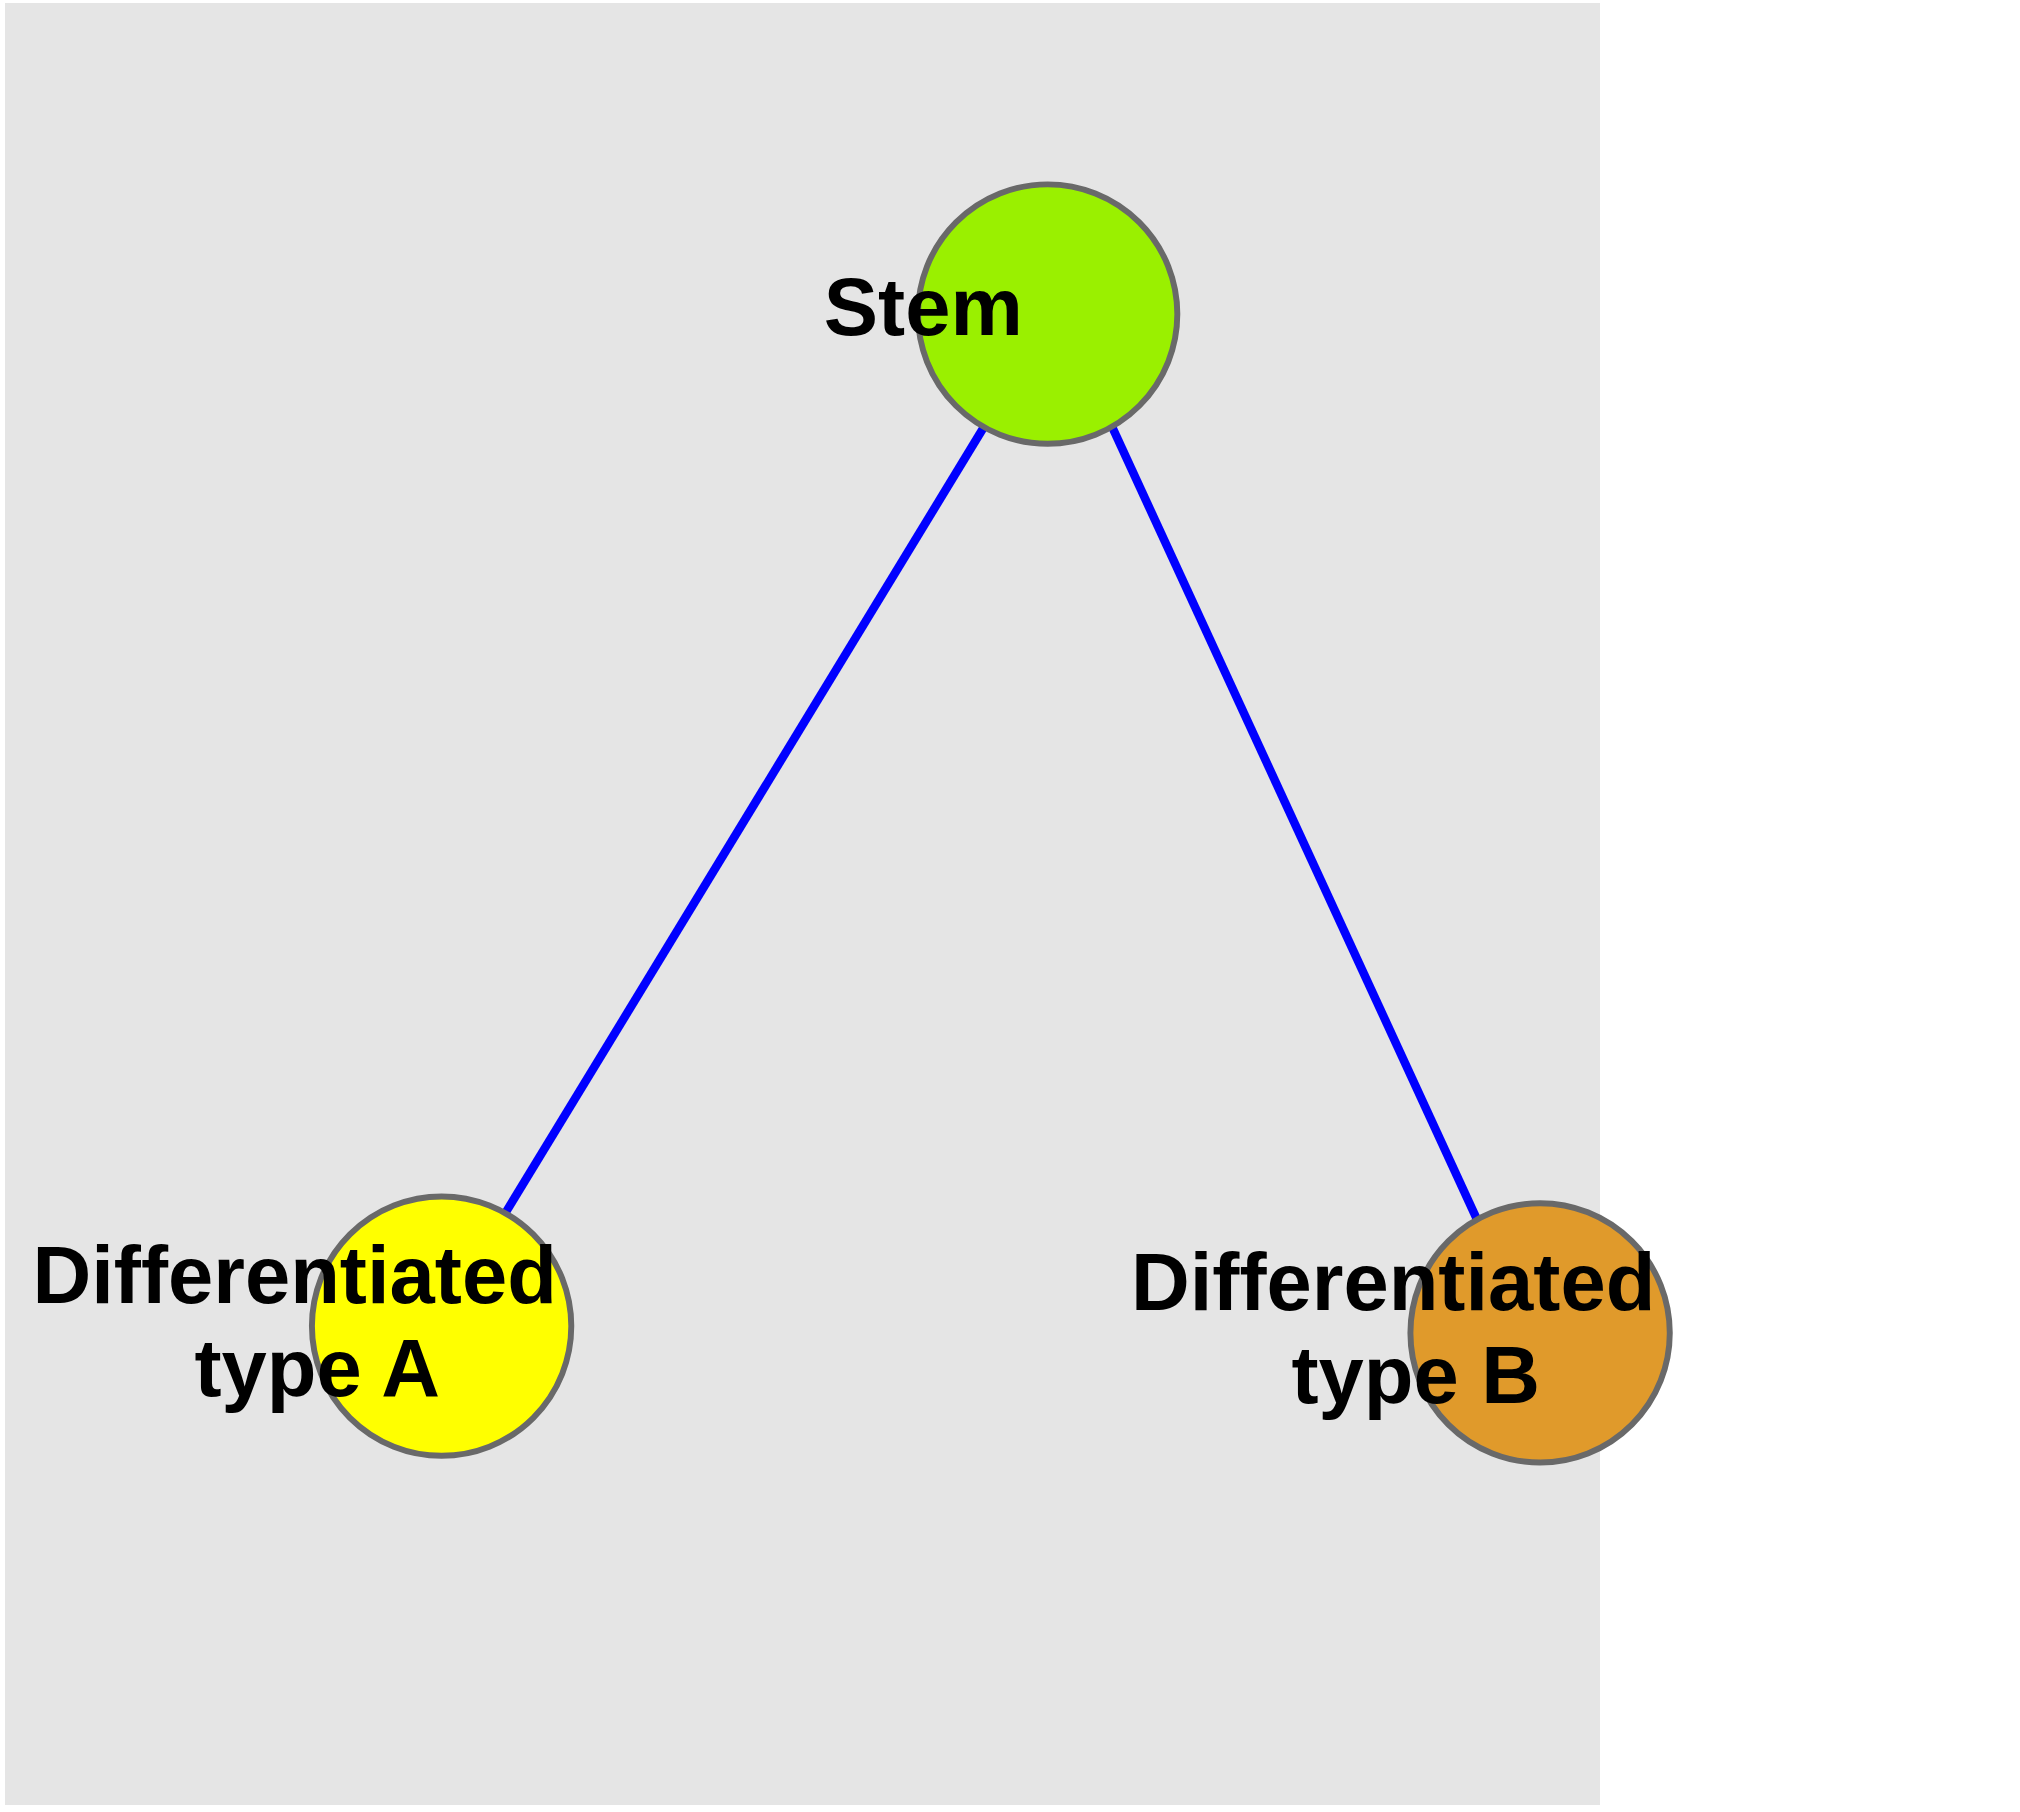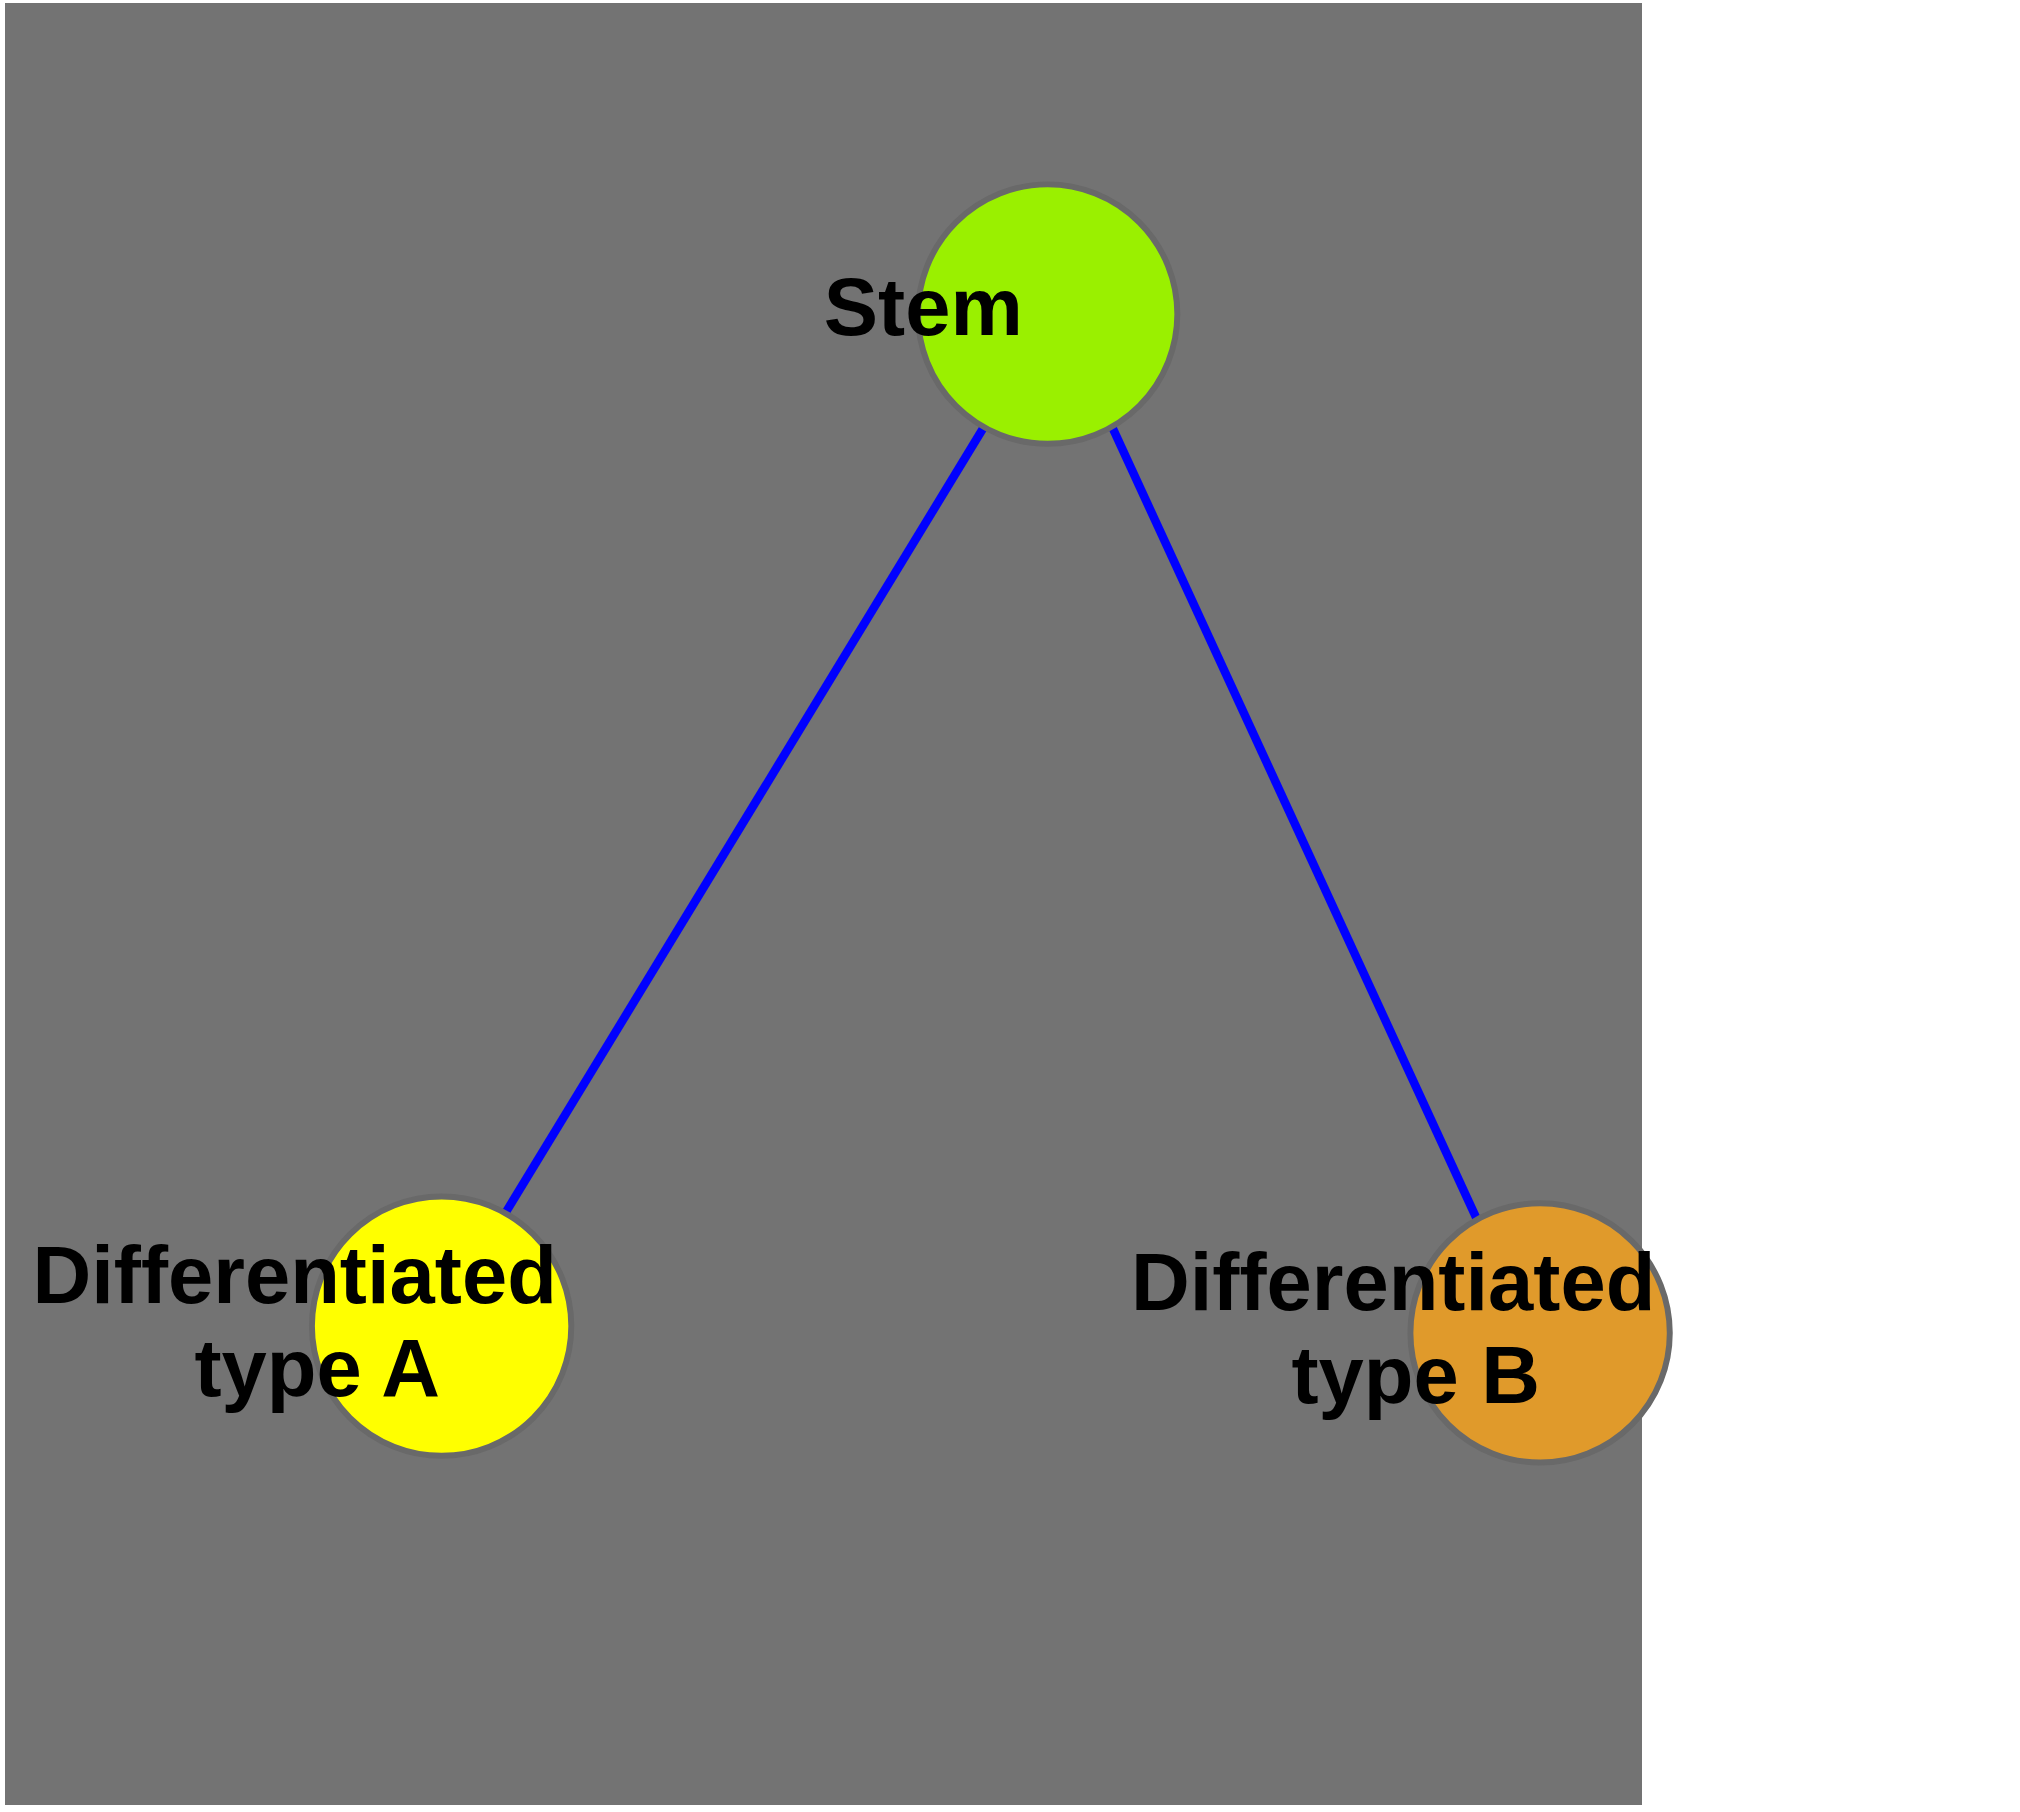--- a/index.html
+++ b/index.html
@@ -20,22 +20,21 @@
     width: 2021px;
     height: 1812px;
     background: #ffffff;
   }
   #plot-area {
     position: absolute;
     left: 5.1px;
     top: 3.4px;
     width: 1595px;
     height: 1802px;
-    background: #737373;
-    padding-left: 42px;
+    background: #e5e5e5;
   }
   #graph-svg {
     position: absolute;
     left: 0;
     top: 0;
     width: 2009px;
     height: 1802px;
     display: block;
   }
   .edge-line {

